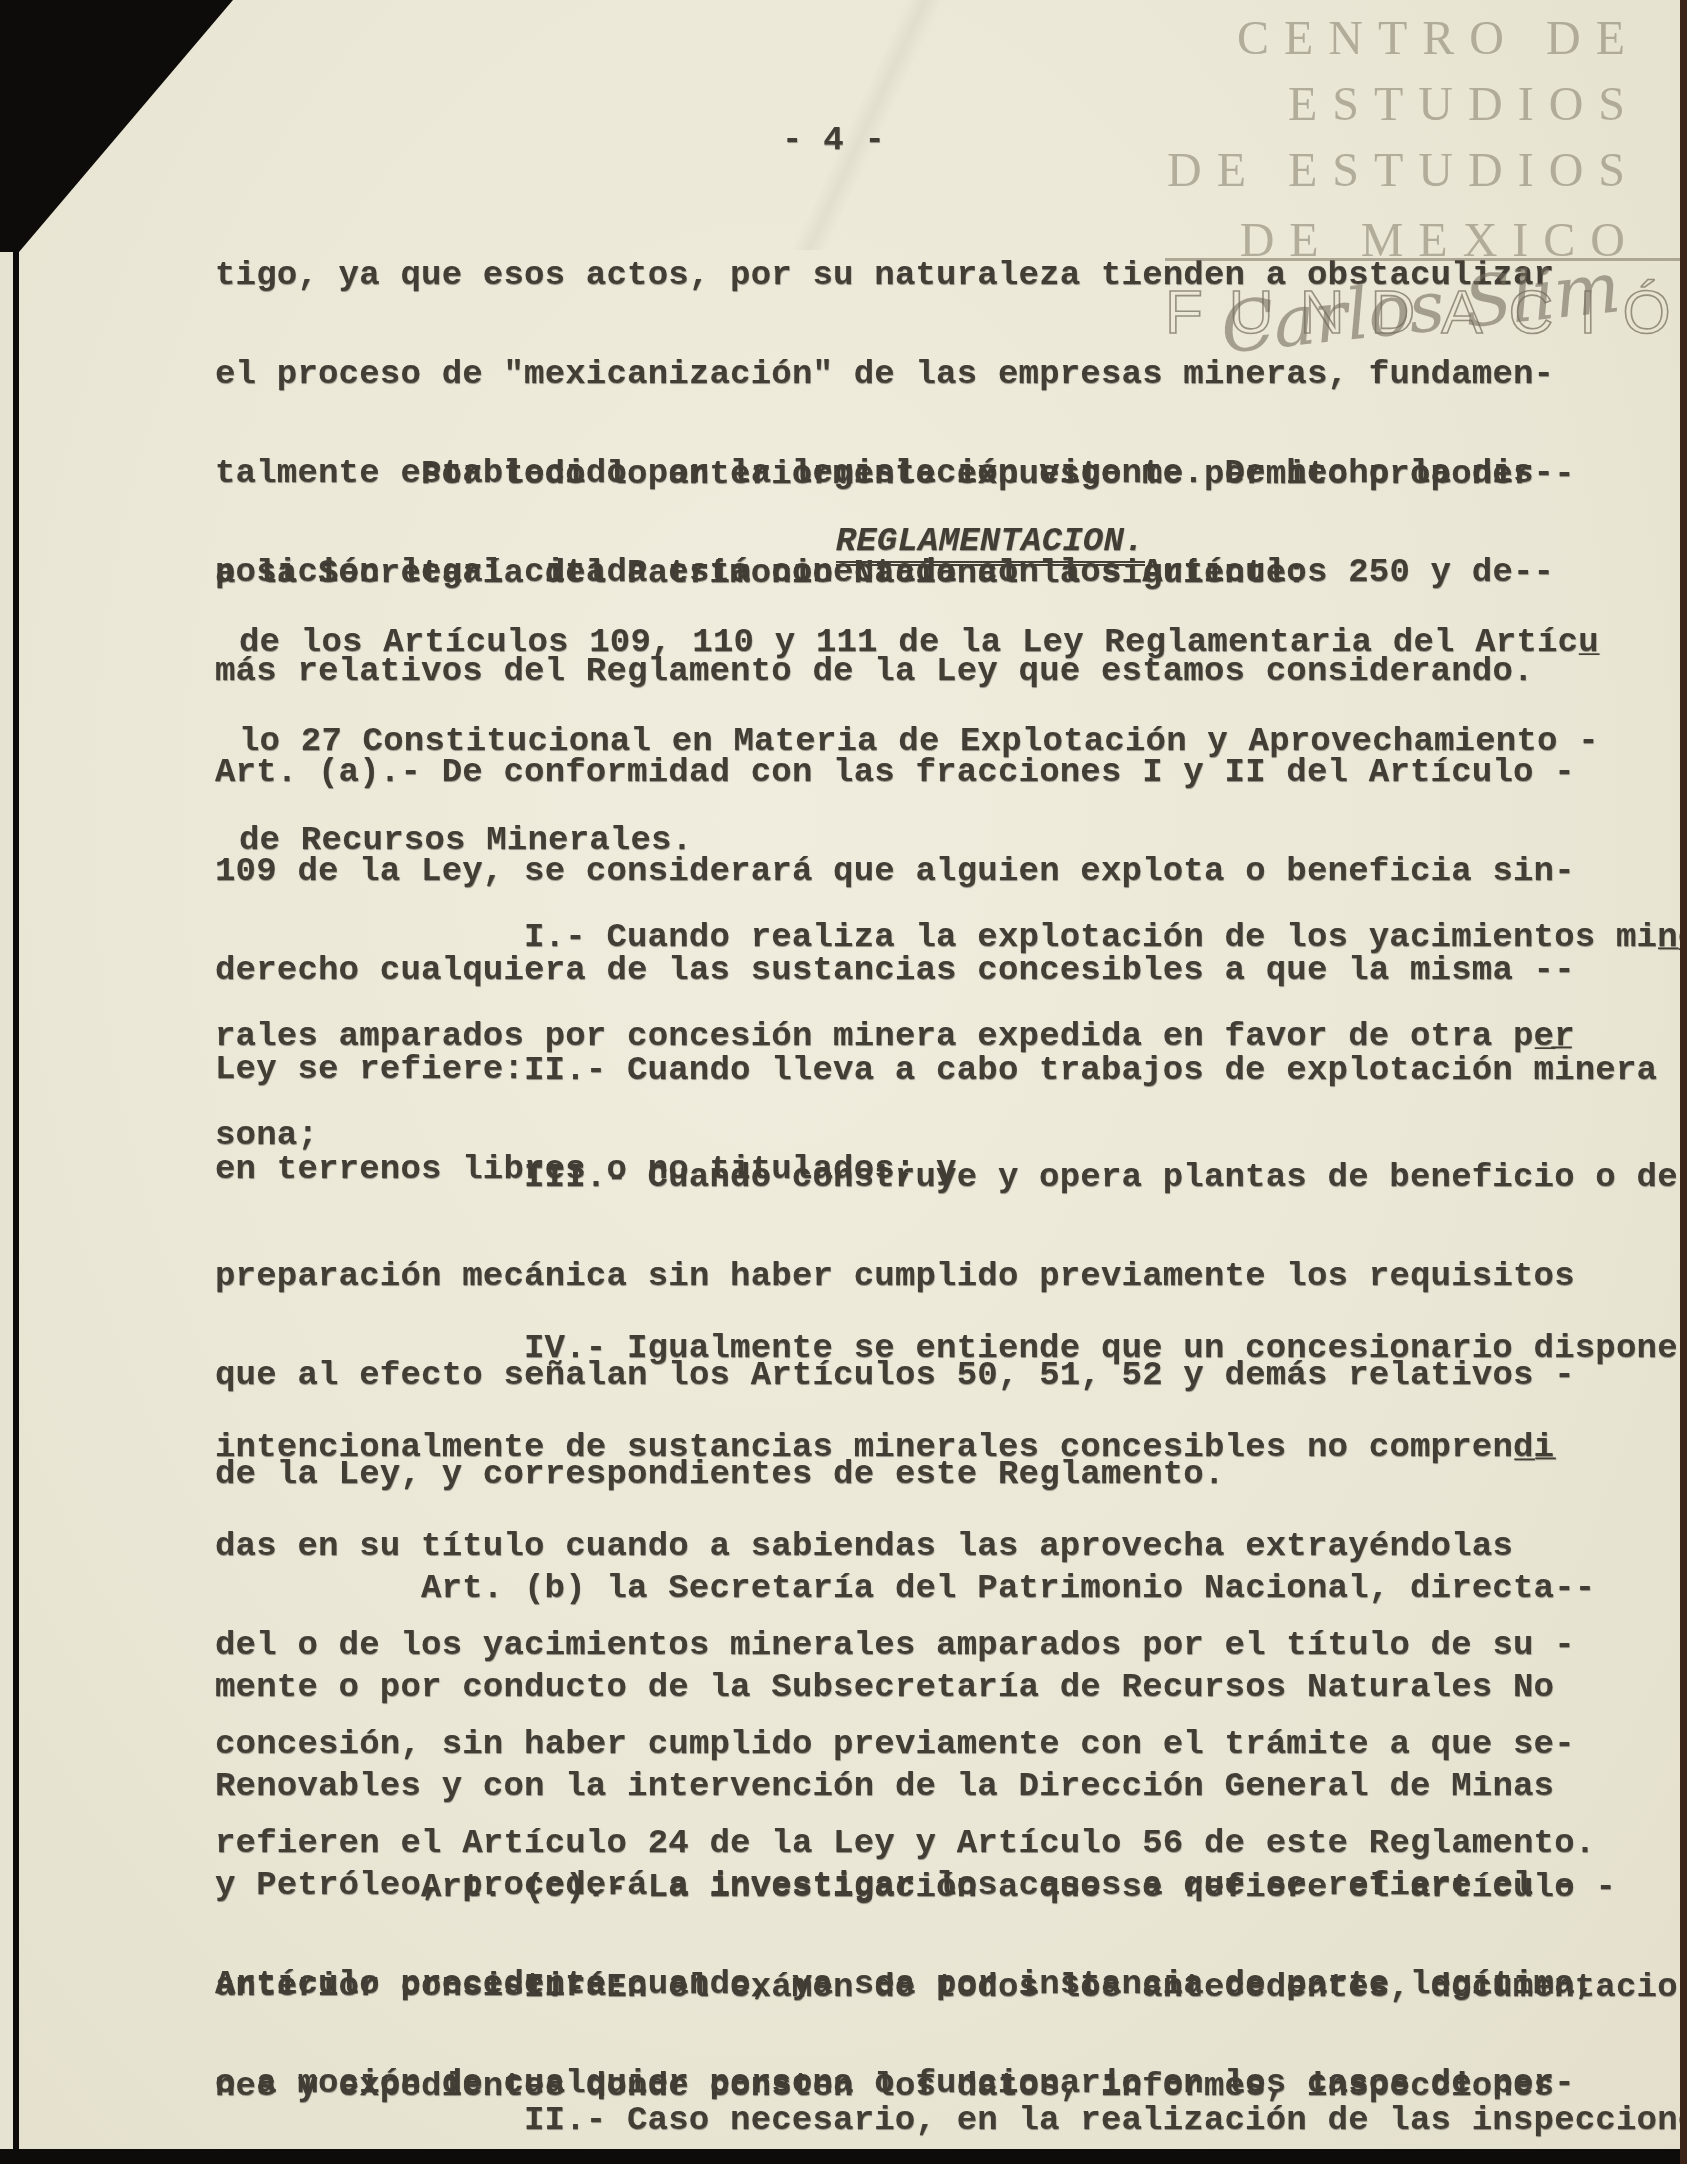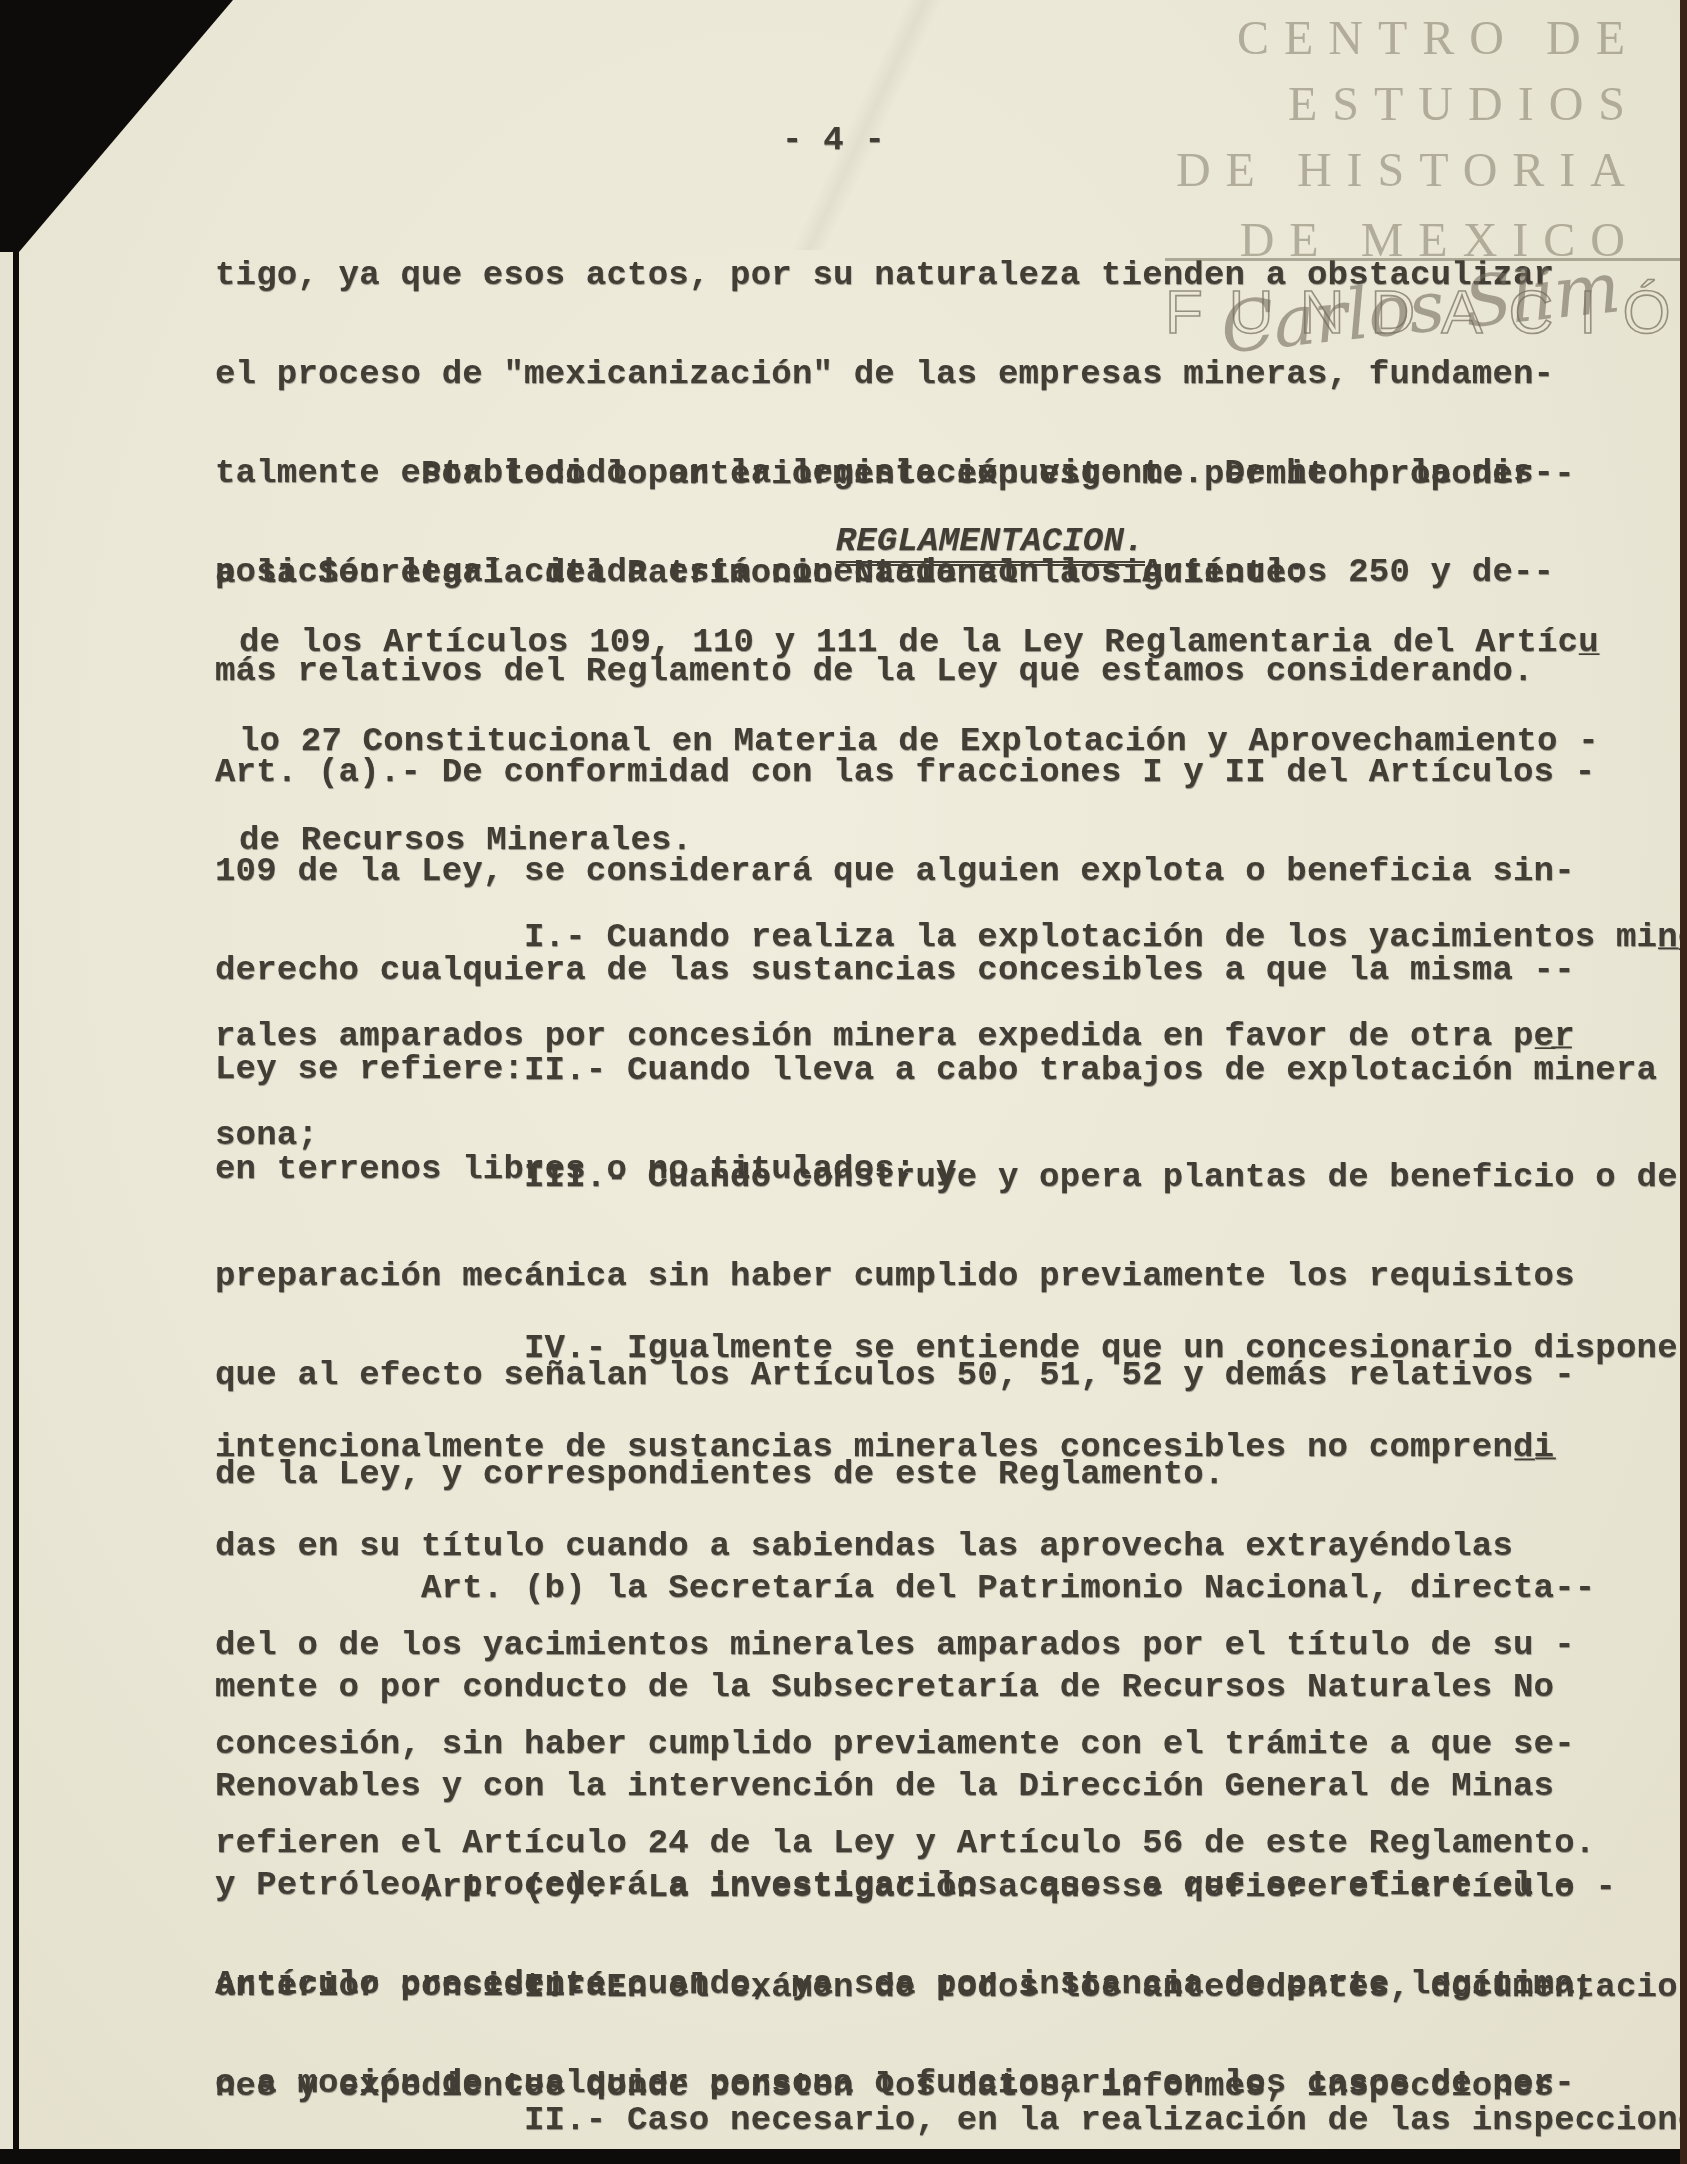--- a/index.html
+++ b/index.html
@@ -91,21 +91,21 @@
       <span class="hu">REGLAMENTACION.</span>
     </div>
 
     <div class="typed para t-p3">
       <div class="tl">de los Artículos 109, 110 y 111 de la Ley Reglamentaria del Artícu̲</div>
       <div class="tl">lo 27 Constitucional en Materia de Explotación y Aprovechamiento -</div>
       <div class="tl">de Recursos Minerales.</div>
     </div>
 
     <div class="typed para t-aa">
-      <div class="tl">Art. (a).- De conformidad con las fracciones I y II del Artículos -</div>
+      <div class="tl">Art. (a).- De conformidad con las fracciones I y II del Artículo -</div>
       <div class="tl">109 de la Ley, se considerará que alguien explota o beneficia sin-</div>
       <div class="tl">derecho cualquiera de las sustancias concesibles a que la misma --</div>
       <div class="tl">Ley se refiere:</div>
     </div>
 
     <div class="typed para ind2 t-f1">
       <div class="tl">I.- Cuando realiza la explotación de los yacimientos min̲e̲</div>
       <div class="tl">rales amparados por concesión minera expedida en favor de otra pe̲r̲</div>
       <div class="tl">sona;</div>
     </div>
@@ -153,21 +153,21 @@
       
     </div>
 
     <div class="typed para ind2 t-j2">
       <div class="tl">II.- Caso necesario, en la realización de las inspecciones</div>
     </div>
 
     <div class="wm">
       <div class="wm-serif wm-l1">CENTRO DE</div>
       <div class="wm-serif wm-l2">ESTUDIOS</div>
-      <div class="wm-serif wm-l3">DE HISTORIA</div>
+      <div class="wm-serif wm-l3">DE ESTUDIOS</div>
       <div class="wm-serif wm-l4">DE MEXICO</div>
       <div class="wm-underline"></div>
       <div class="wm-foundation">FUNDACIÓN</div>
       <div class="signature">Carlos Slim</div>
     </div>
   </div>
 
   <div class="edge-right"></div>
 </div>
 

